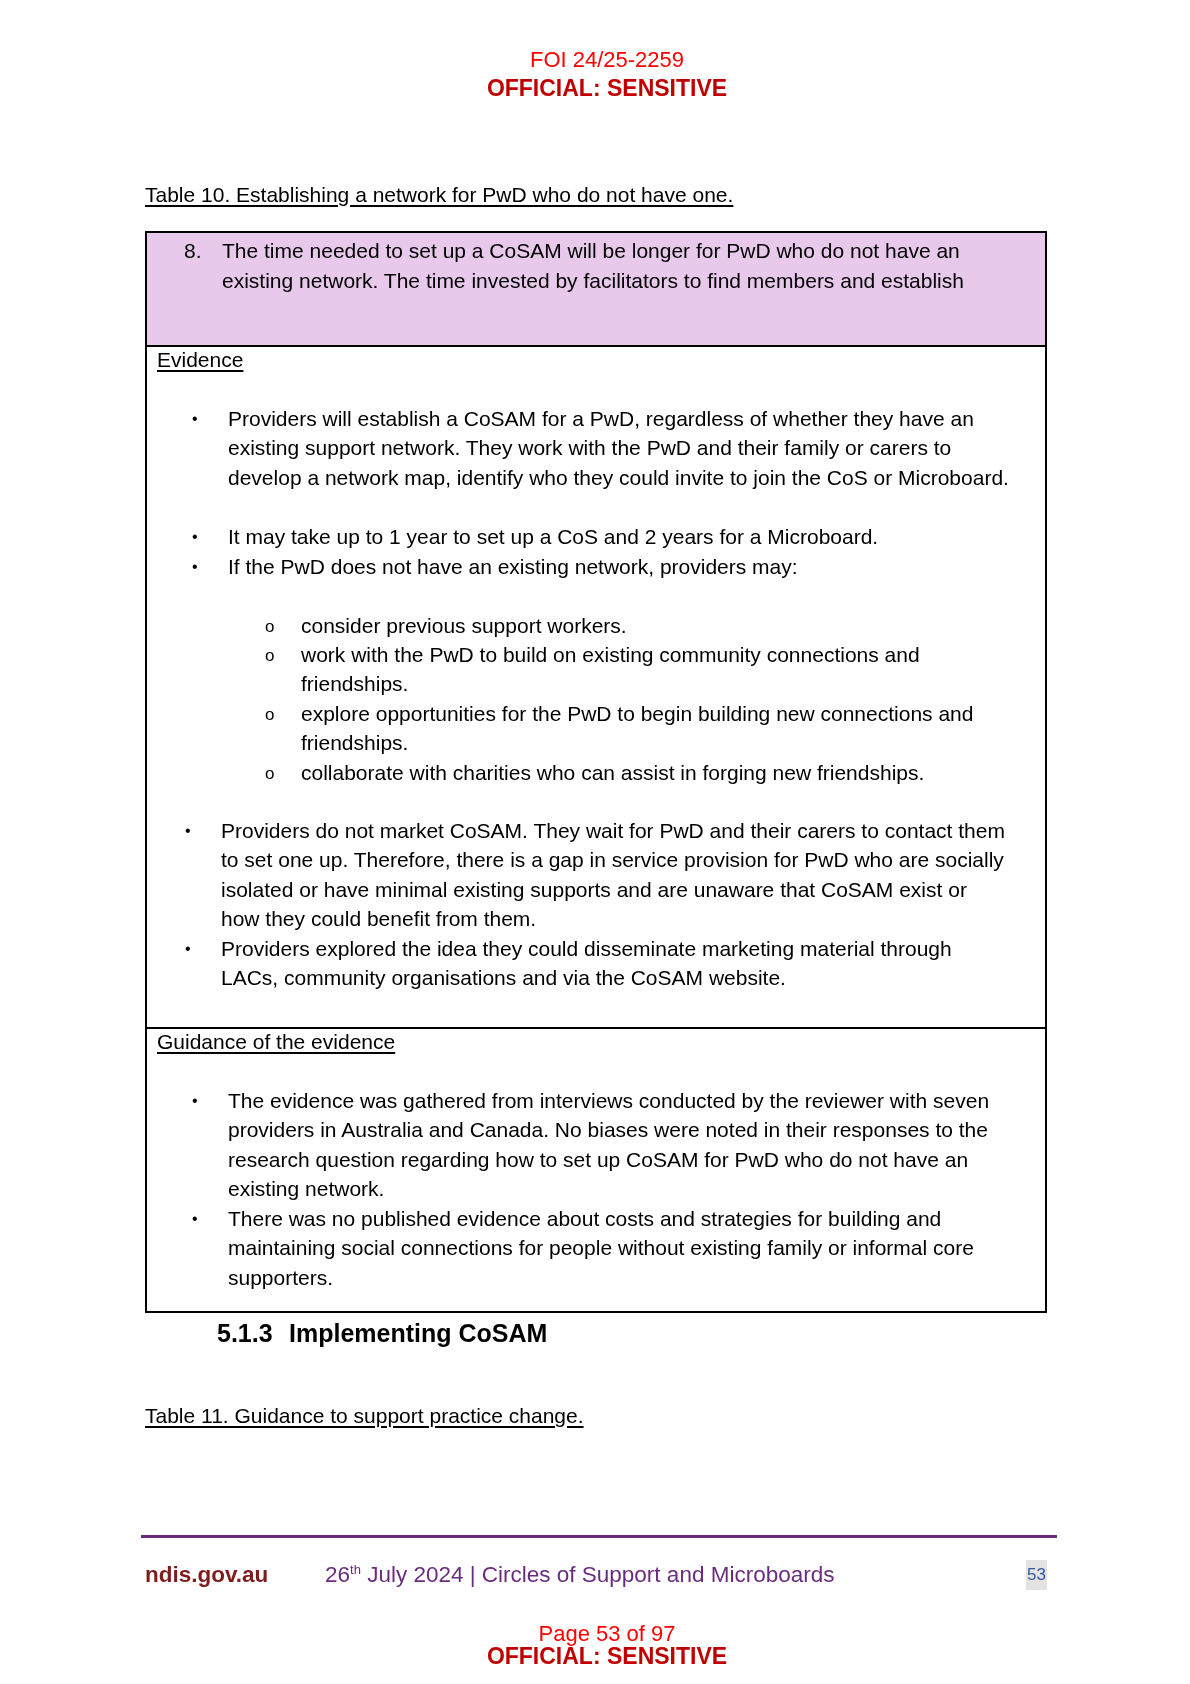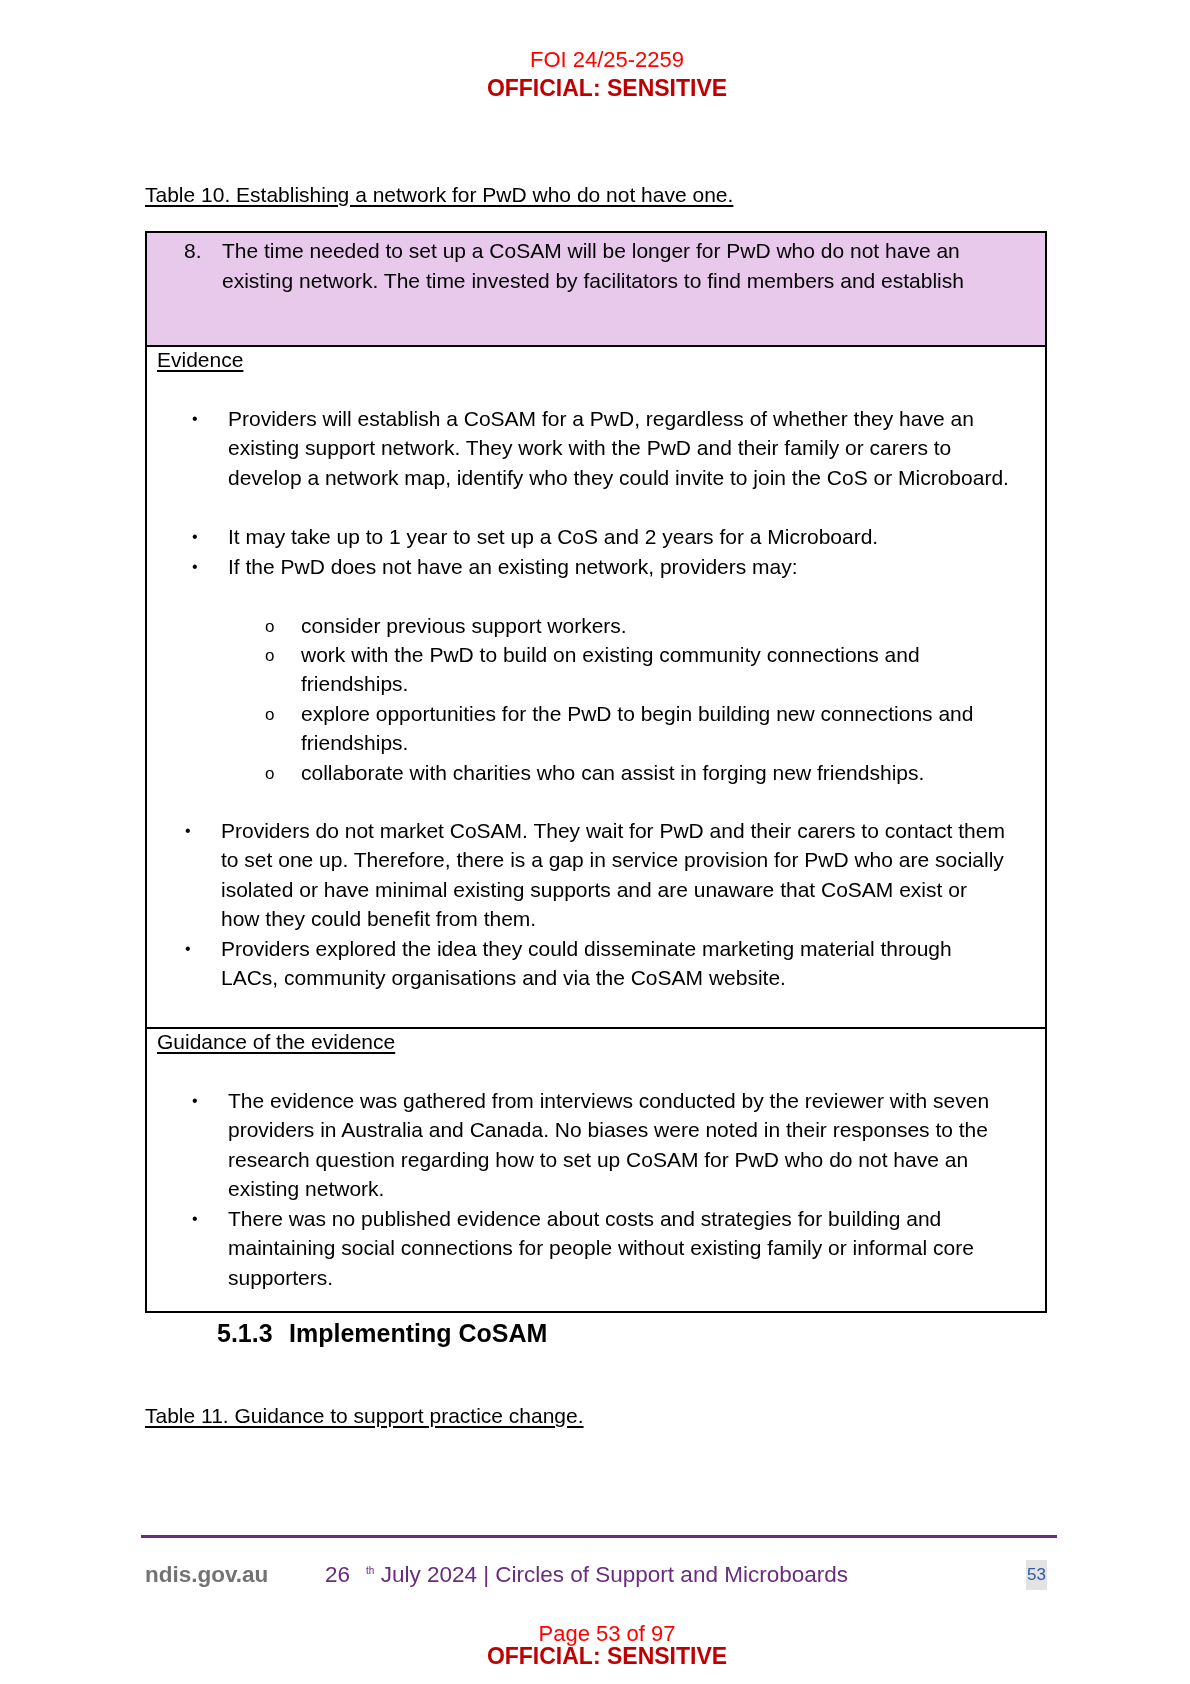--- a/index.html
+++ b/index.html
@@ -39,23 +39,23 @@
     }
     .bullet { position: absolute; font-size: 21px; line-height: 29.3px; }
     .bullet .mark { position: absolute; left: 0; top: 0; font-size: 16px; }
     .bullet .body { position: absolute; left: 36px; top: 0; }
     .sub .mark { font-size: 17px; top: 1px; }
     .heading {
       left: 217px; top: 1319px; font-size: 25px; font-weight: bold; line-height: 28px;
     }
     .heading .hnum { display: inline-block; width: 72px; }
     .footer-rule { left: 141px; top: 1535px; width: 916px; height: 3px; background: #6a2c7d; }
-    .footer-site { left: 145px; top: 1562px; font-size: 22.5px; font-weight: bold; color: #737373; line-height: 26px; }
+    .footer-site { left: 145px; top: 1562px; font-size: 22.5px; font-weight: bold; color: #7f1d1d; line-height: 26px; }
     .footer-title { left: 325px; top: 1562px; font-size: 22.5px; color: #6a2c7d; line-height: 26px; }
-    .footer-title sup { font-size: 10px; vertical-align: super; line-height: 0; margin-left: 16px; }
+    .footer-title sup { font-size: 13px; vertical-align: super; line-height: 0; }
     .footer-page { left: 1026px; top: 1560px; font-size: 17px; color: #2e5aa8; background: #e3e3e3; padding: 1px 1px; line-height: 28px; }
     .page-of { top: 1622px; font-size: 22px; color: #ff0000; line-height: 24px; }
     .official.bottom { top: 1643px; }
   </style>
 </head>
 <body>
 
 <div class="abs center foi">FOI 24/25-2259</div>
 <div class="abs center official top">OFFICIAL: SENSITIVE</div>
 

